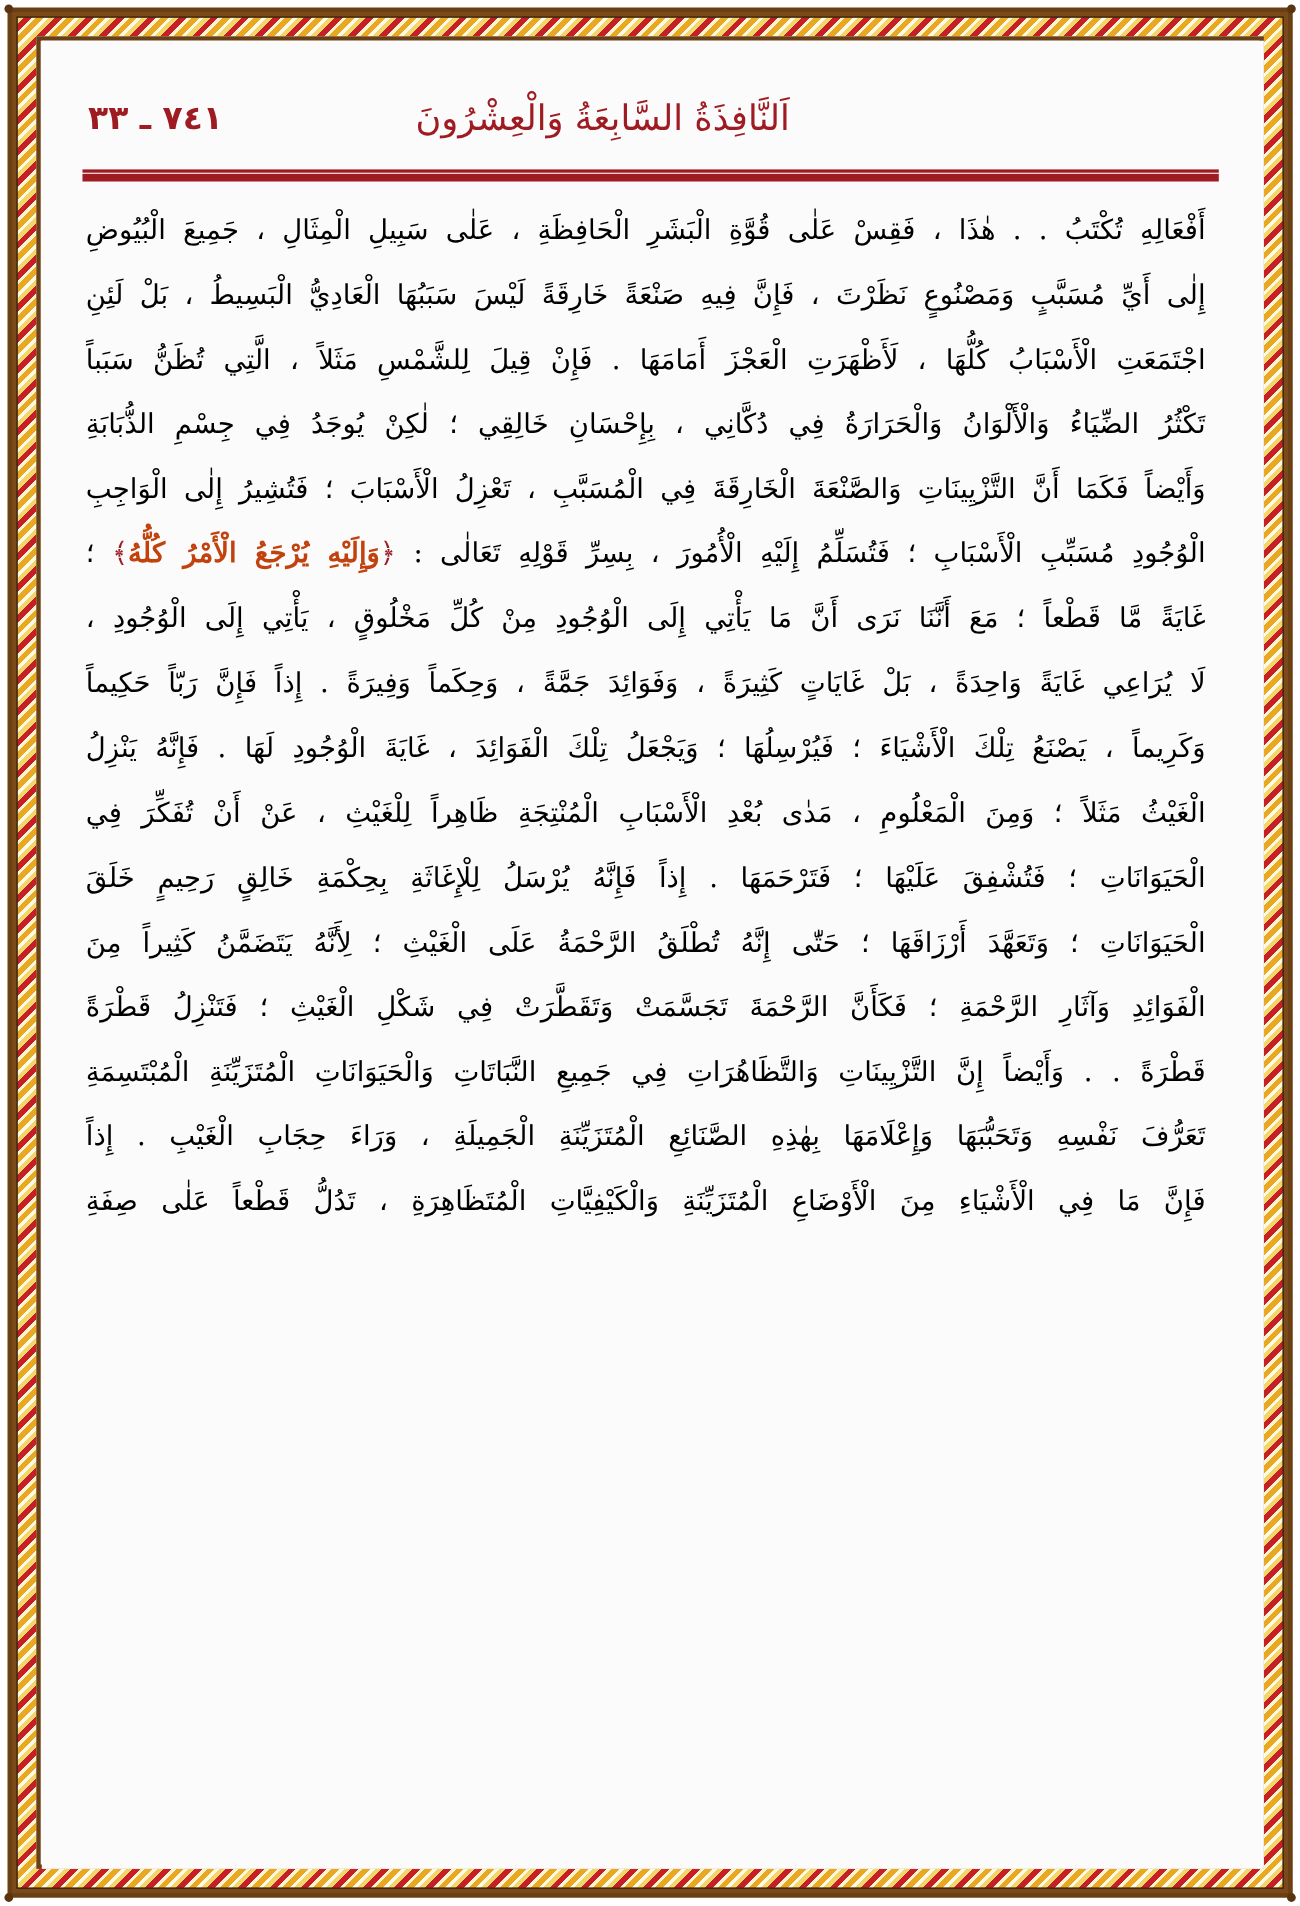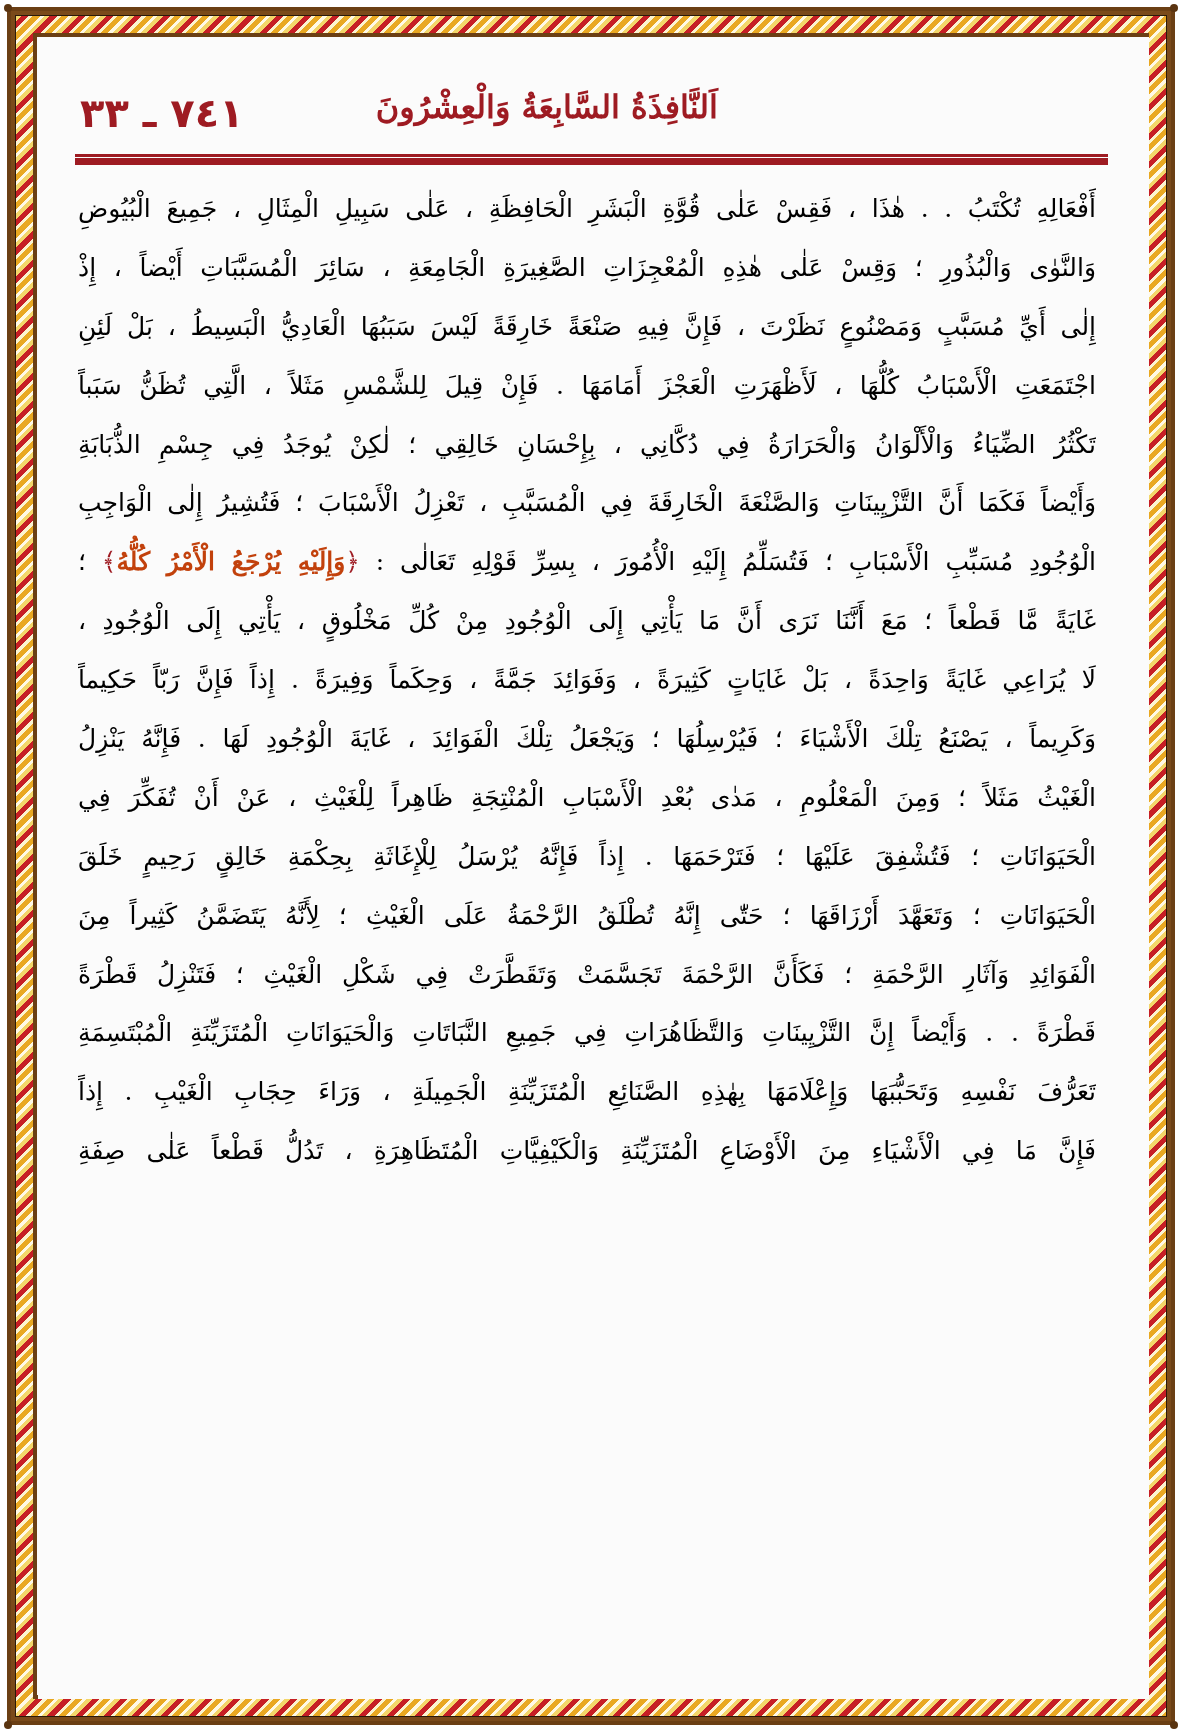--- a/index.html
+++ b/index.html
@@ -40,27 +40,27 @@
     position: absolute; left: 38px; top: 37px; width: 1111px; height: 1662px;
     background: #fbfbfb;
   }
   .header {
     position: absolute; left: 75px; top: 88px; width: 1033px; height: 60px;
     direction: rtl;
   }
   .header-title {
     position: absolute; right: 390px; top: 0;
     font-family: "DejaVu Serif", serif;
-    font-size: 32px; font-weight: bold; color: #9e1b22;
+    font-size: 32px; font-weight: normal; color: #9e1b22;
     white-space: nowrap;
   }
   .header-page {
     position: absolute; left: 5px; top: 2px;
     font-family: "DejaVu Sans", sans-serif;
-    font-size: 40px; font-weight: bold; color: #9e1b22;
+    font-size: 30px; font-weight: bold; color: #9e1b22;
     direction: ltr; white-space: nowrap;
   }
   .rule-thin {
     position: absolute; left: 75px; top: 154px; width: 1033px; height: 3px;
     background: #9e1b22;
   }
   .rule-thick {
     position: absolute; left: 75px; top: 158px; width: 1033px; height: 7px;
     background: #9e1b22;
   }
@@ -97,21 +97,20 @@
 
 <div class="header">
   <div class="header-title">اَلنَّافِذَةُ السَّابِعَةُ وَالْعِشْرُونَ</div>
   <div class="header-page">٧٤١ ـ ٣٣</div>
 </div>
 <div class="rule-thin"></div>
 <div class="rule-thick"></div>
 
 <div class="body-text">
   <div class="line">أَفْعَالِهِ تُكْتَبُ . . هٰذَا ، فَقِسْ عَلٰى قُوَّةِ الْبَشَرِ الْحَافِظَةِ ، عَلٰى سَبِيلِ الْمِثَالِ ، جَمِيعَ الْبُيُوضِ</div>
-  <div class="line">وَالنَّوٰى وَالْبُذُورِ ؛ وَقِسْ عَلٰى هٰذِهِ الْمُعْجِزَاتِ الصَّغِيرَةِ الْجَامِعَةِ ، سَائِرَ الْمُسَبَّبَاتِ أَيْضاً ، إِذْ</div>
   <div class="line">إِلٰى أَيِّ مُسَبَّبٍ وَمَصْنُوعٍ نَظَرْتَ ، فَإِنَّ فِيهِ صَنْعَةً خَارِقَةً لَيْسَ سَبَبُهَا الْعَادِيُّ الْبَسِيطُ ، بَلْ لَئِنِ</div>
   <div class="line">اجْتَمَعَتِ الْأَسْبَابُ كُلُّهَا ، لَأَظْهَرَتِ الْعَجْزَ أَمَامَهَا . فَإِنْ قِيلَ لِلشَّمْسِ مَثَلاً ، الَّتِي تُظَنُّ سَبَباً</div>
   <div class="line">تَكْثُرُ الضِّيَاءُ وَالْأَلْوَانُ وَالْحَرَارَةُ فِي دُكَّانِي ، بِإِحْسَانِ خَالِقِي ؛ لٰكِنْ يُوجَدُ فِي جِسْمِ الذُّبَابَةِ</div>
   <div class="line">وَأَيْضاً فَكَمَا أَنَّ التَّزْيِينَاتِ وَالصَّنْعَةَ الْخَارِقَةَ فِي الْمُسَبَّبِ ، تَعْزِلُ الْأَسْبَابَ ؛ فَتُشِيرُ إِلٰى الْوَاجِبِ</div>
   <div class="line">
     <span>الْوُجُودِ مُسَبِّبِ الْأَسْبَابِ ؛ فَتُسَلِّمُ إِلَيْهِ الْأُمُورَ ، بِسِرِّ قَوْلِهِ تَعَالٰى : </span><span class="orn">﴿</span><span class="verse">وَإِلَيْهِ يُرْجَعُ الْأَمْرُ كُلُّهُ</span><span class="orn">﴾</span><span> ؛</span>
   </div>
   <div class="line">غَايَةً مَّا قَطْعاً ؛ مَعَ أَنَّنَا نَرَى أَنَّ مَا يَأْتِي إِلَى الْوُجُودِ مِنْ كُلِّ مَخْلُوقٍ ، يَأْتِي إِلَى الْوُجُودِ ،</div>
   <div class="line">لَا يُرَاعِي غَايَةً وَاحِدَةً ، بَلْ غَايَاتٍ كَثِيرَةً ، وَفَوَائِدَ جَمَّةً ، وَحِكَماً وَفِيرَةً . إِذاً فَإِنَّ رَبّاً حَكِيماً</div>
   <div class="line">وَكَرِيماً ، يَصْنَعُ تِلْكَ الْأَشْيَاءَ ؛ فَيُرْسِلُهَا ؛ وَيَجْعَلُ تِلْكَ الْفَوَائِدَ ، غَايَةَ الْوُجُودِ لَهَا . فَإِنَّهُ يَنْزِلُ</div>

